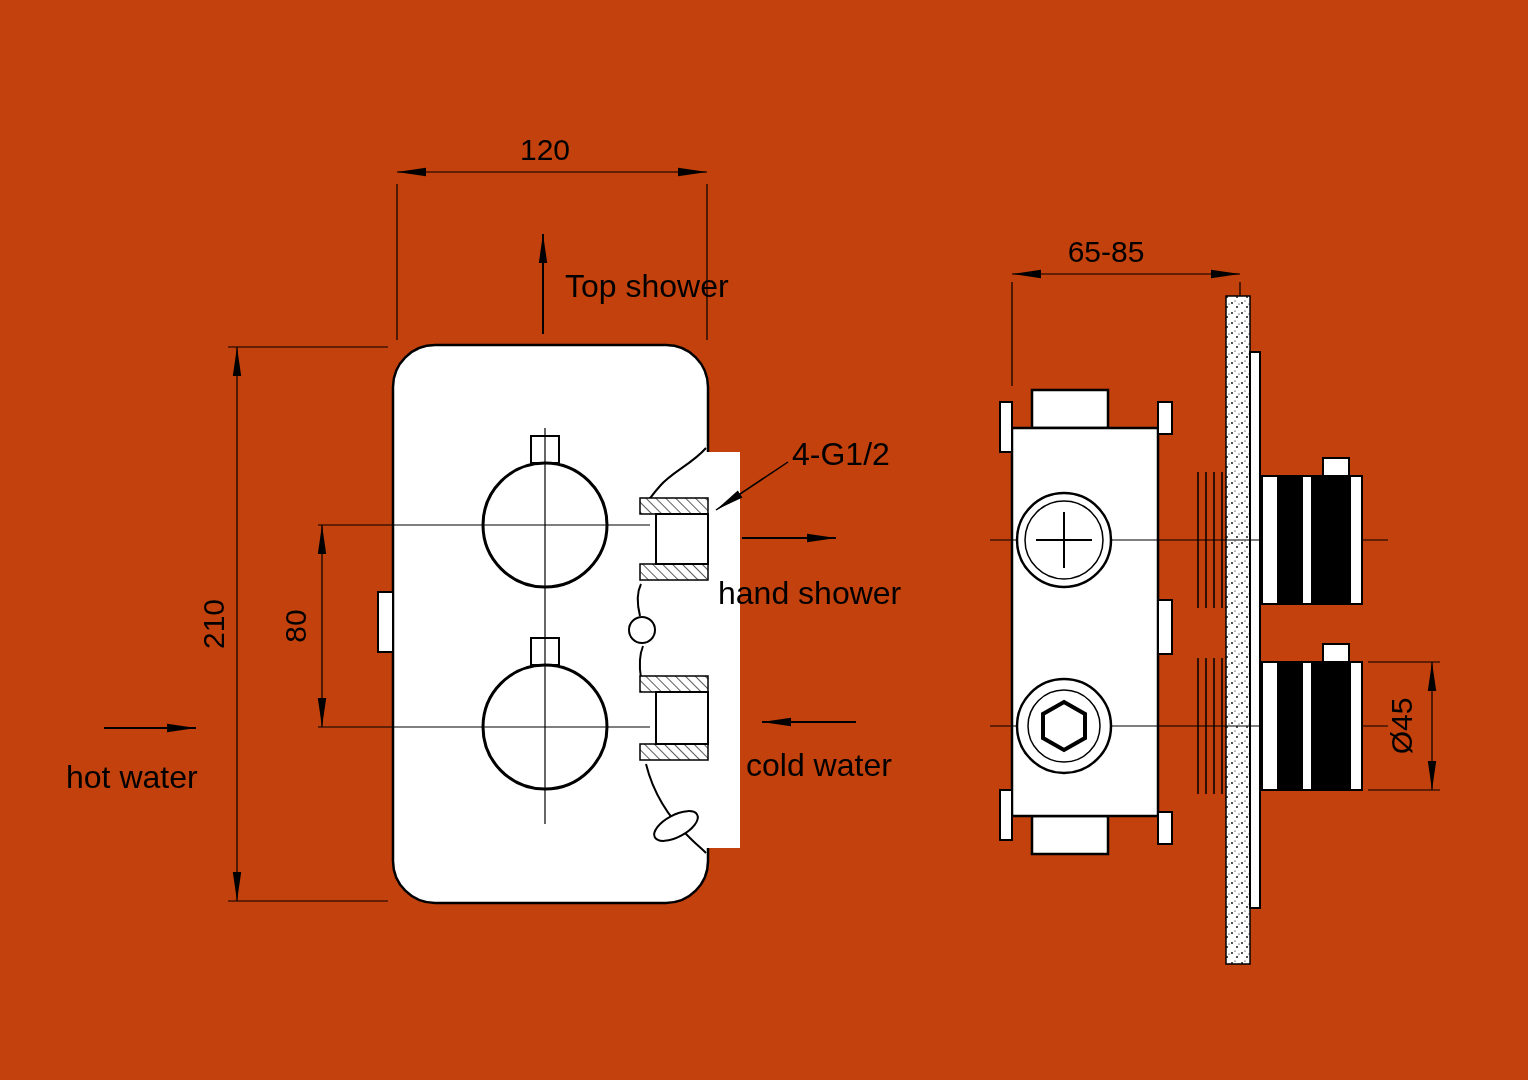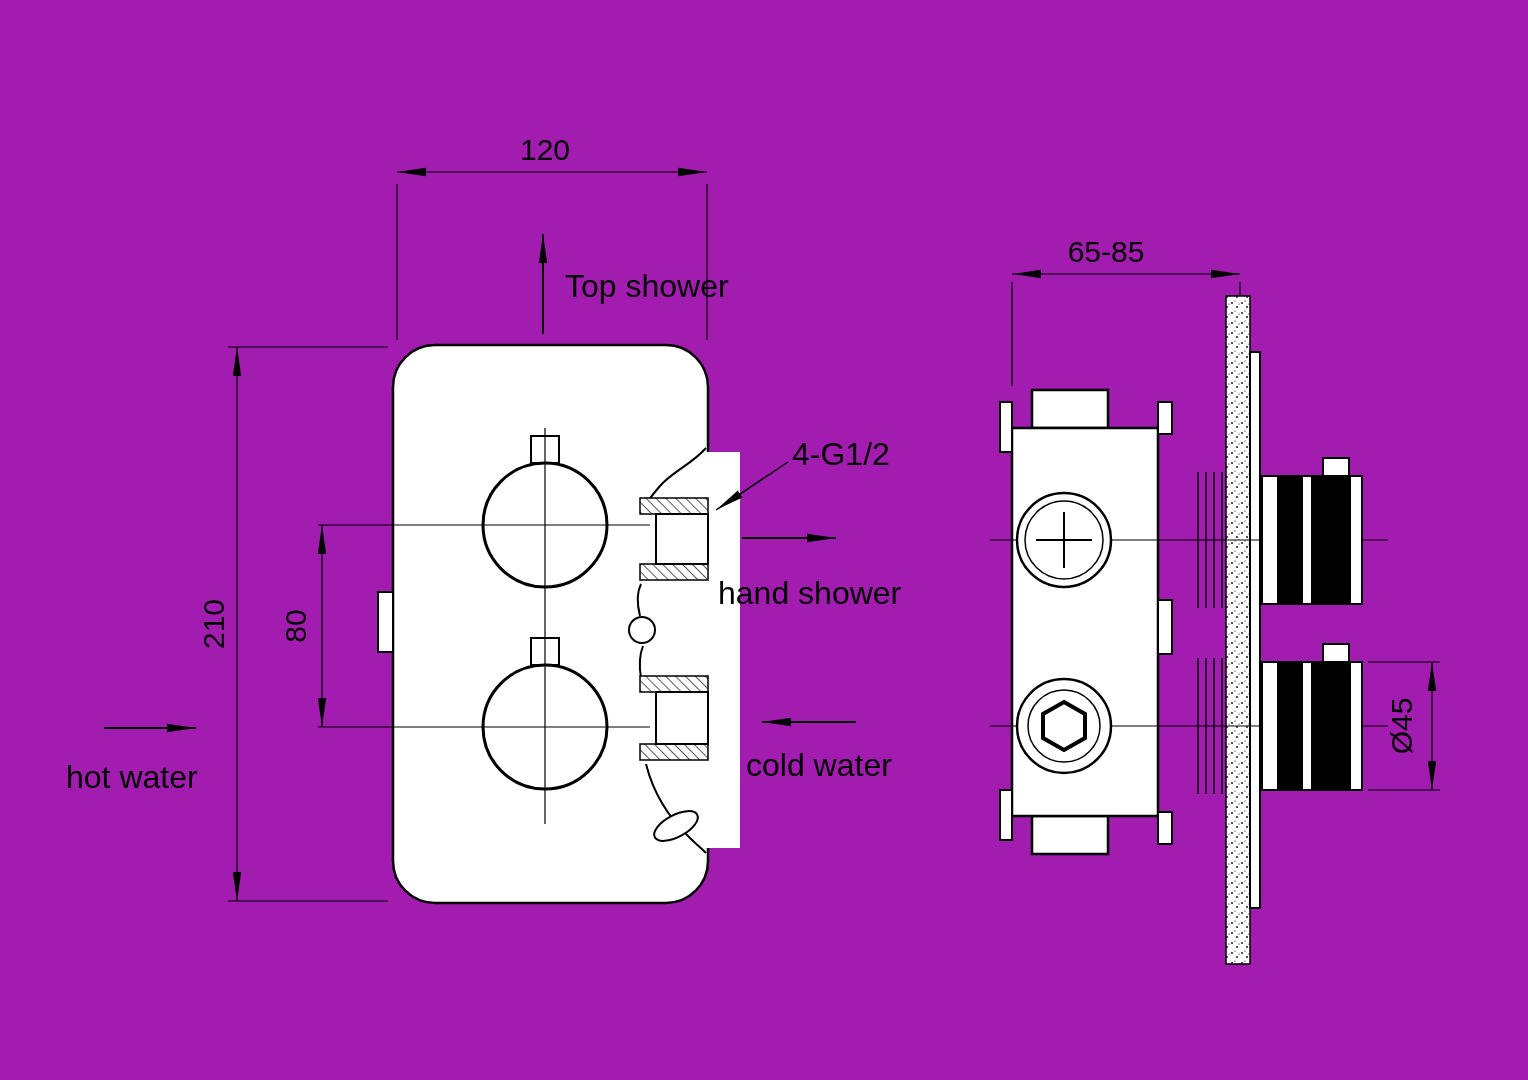--- a/index.html
+++ b/index.html
@@ -1,20 +1,20 @@
 <!DOCTYPE html>
 <html><head>
 <meta charset="utf-8">
 <style>
   html, body { margin: 0; padding: 0; background: #ffffff; }
   .canvas {
     position: relative;
     width: 1528px;
     height: 1080px;
-    background: #a21caf;
+    background: #c2410c;
     overflow: hidden;
   }
   svg { display: block; }
   text {
     font-family: "Liberation Sans", sans-serif;
     fill: #000000;
   }
   .lbl  { font-size: 32px; }
   .dim  { font-size: 30px; }
 </style>

